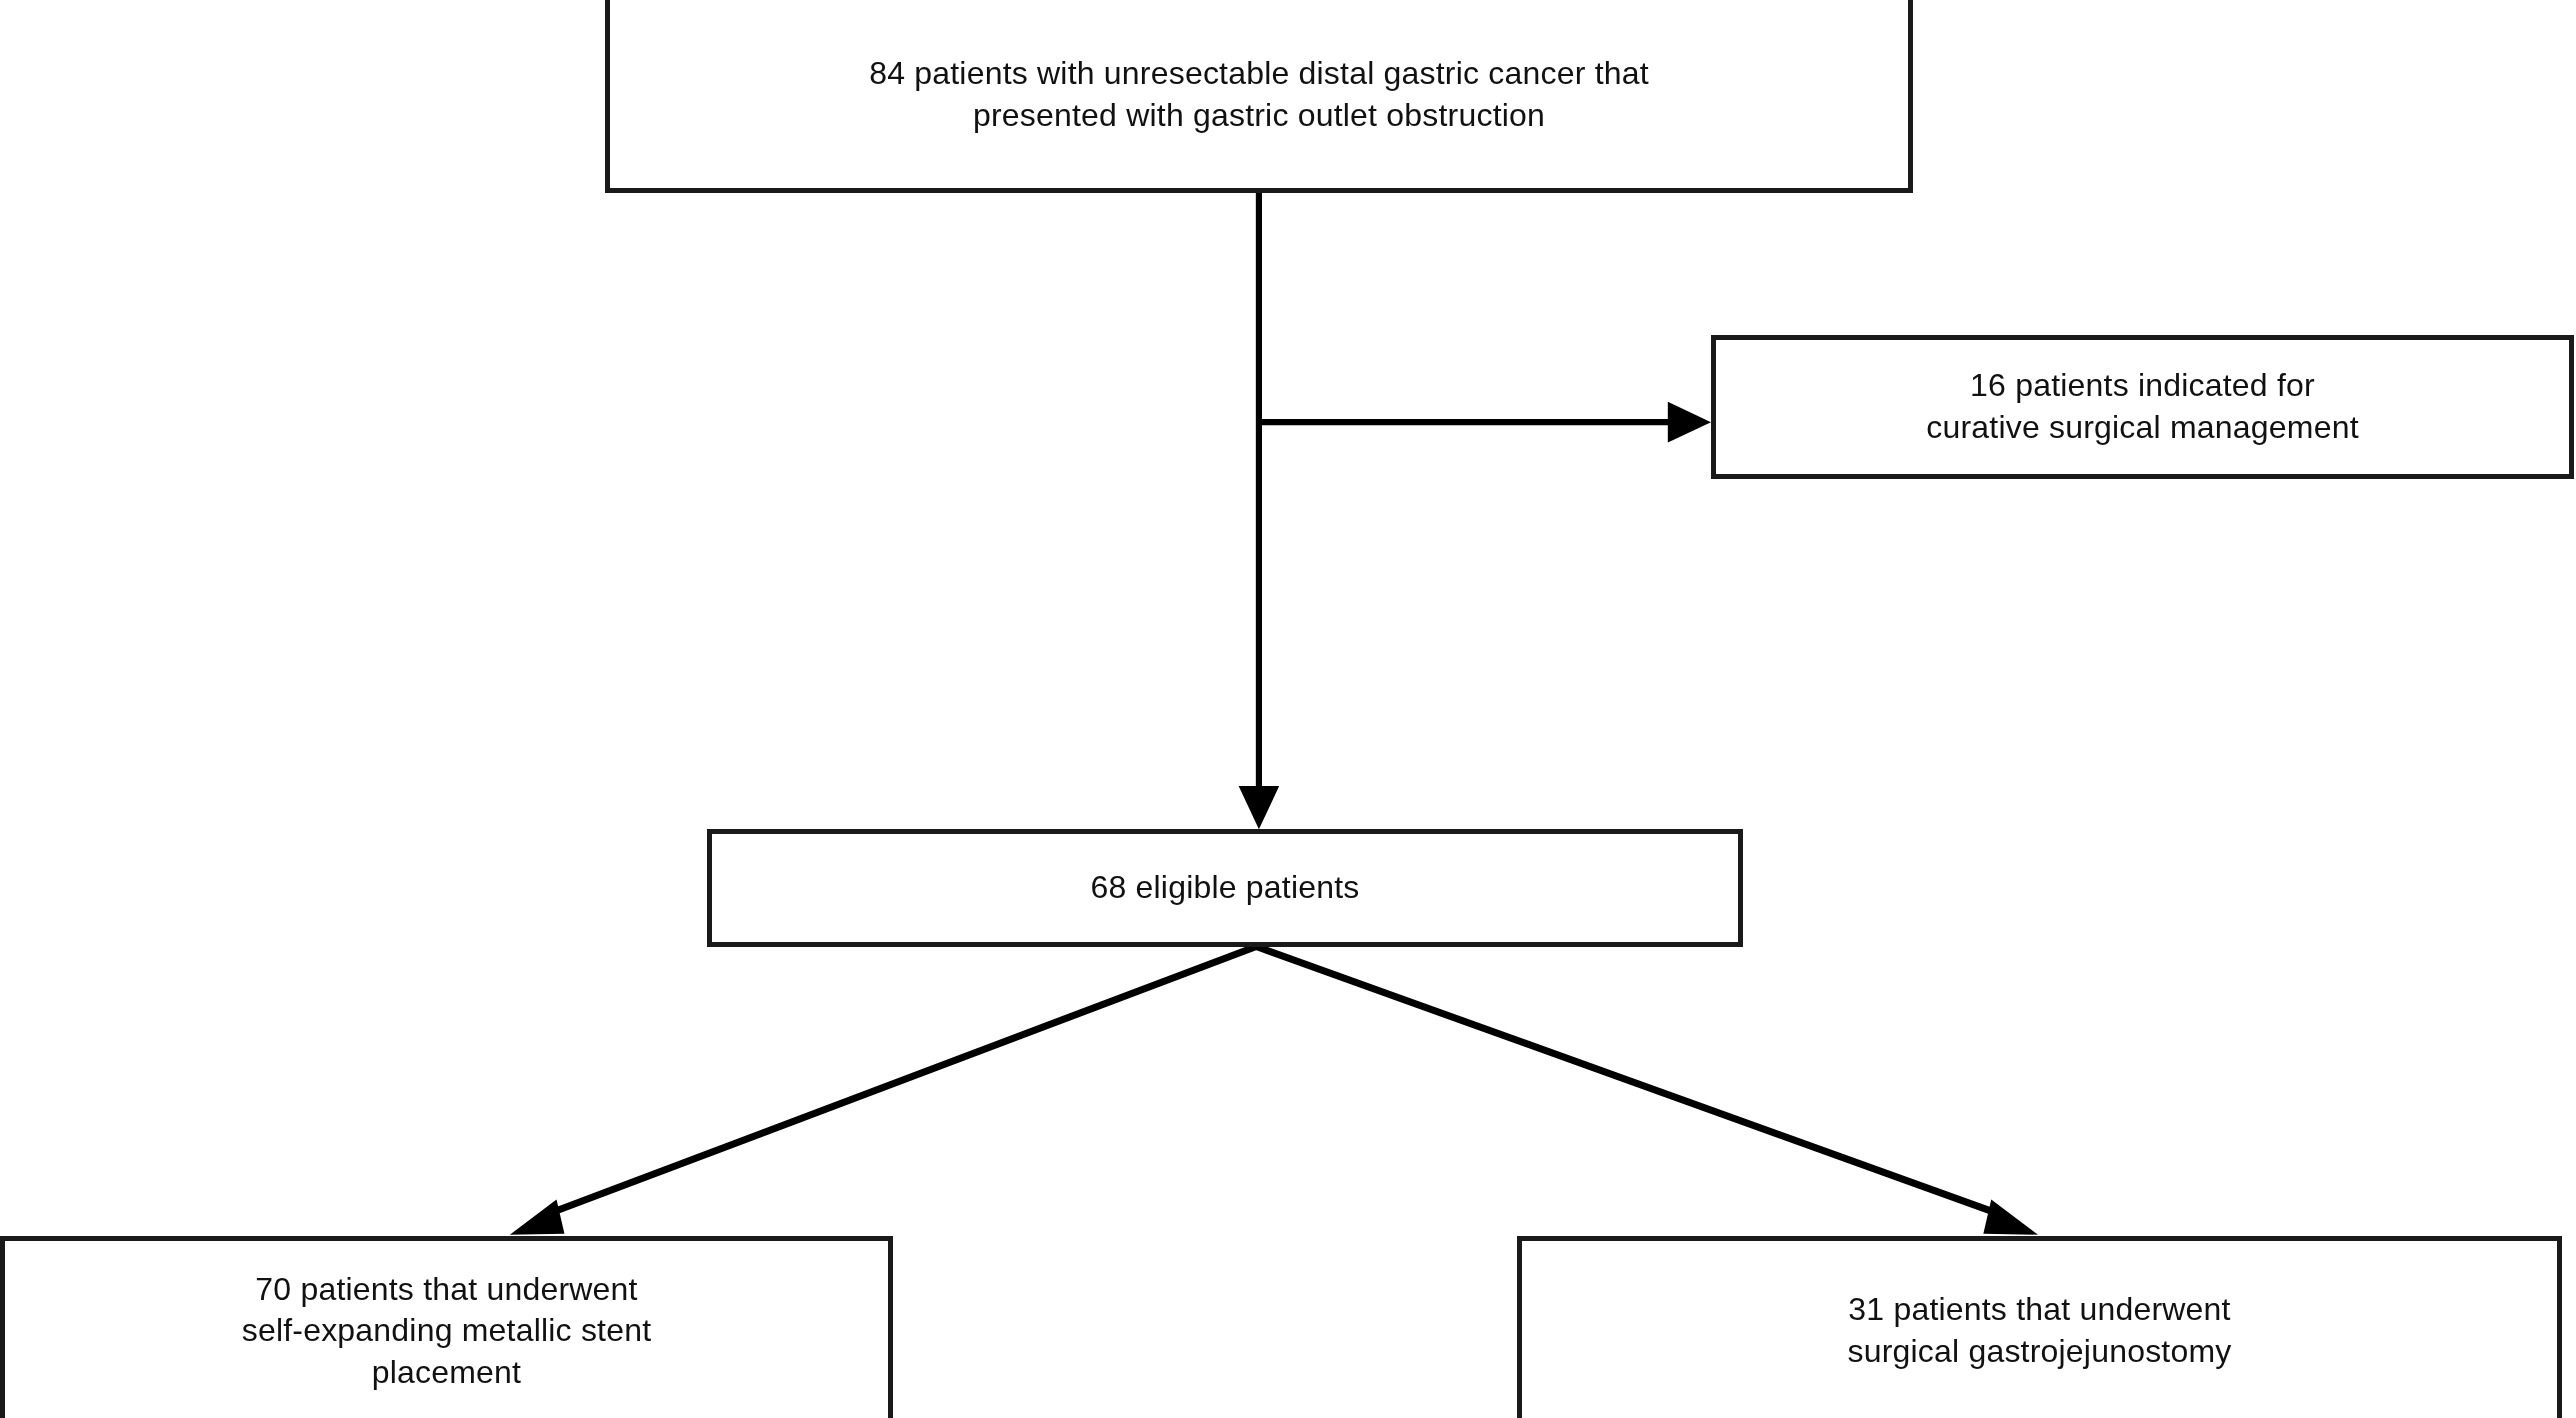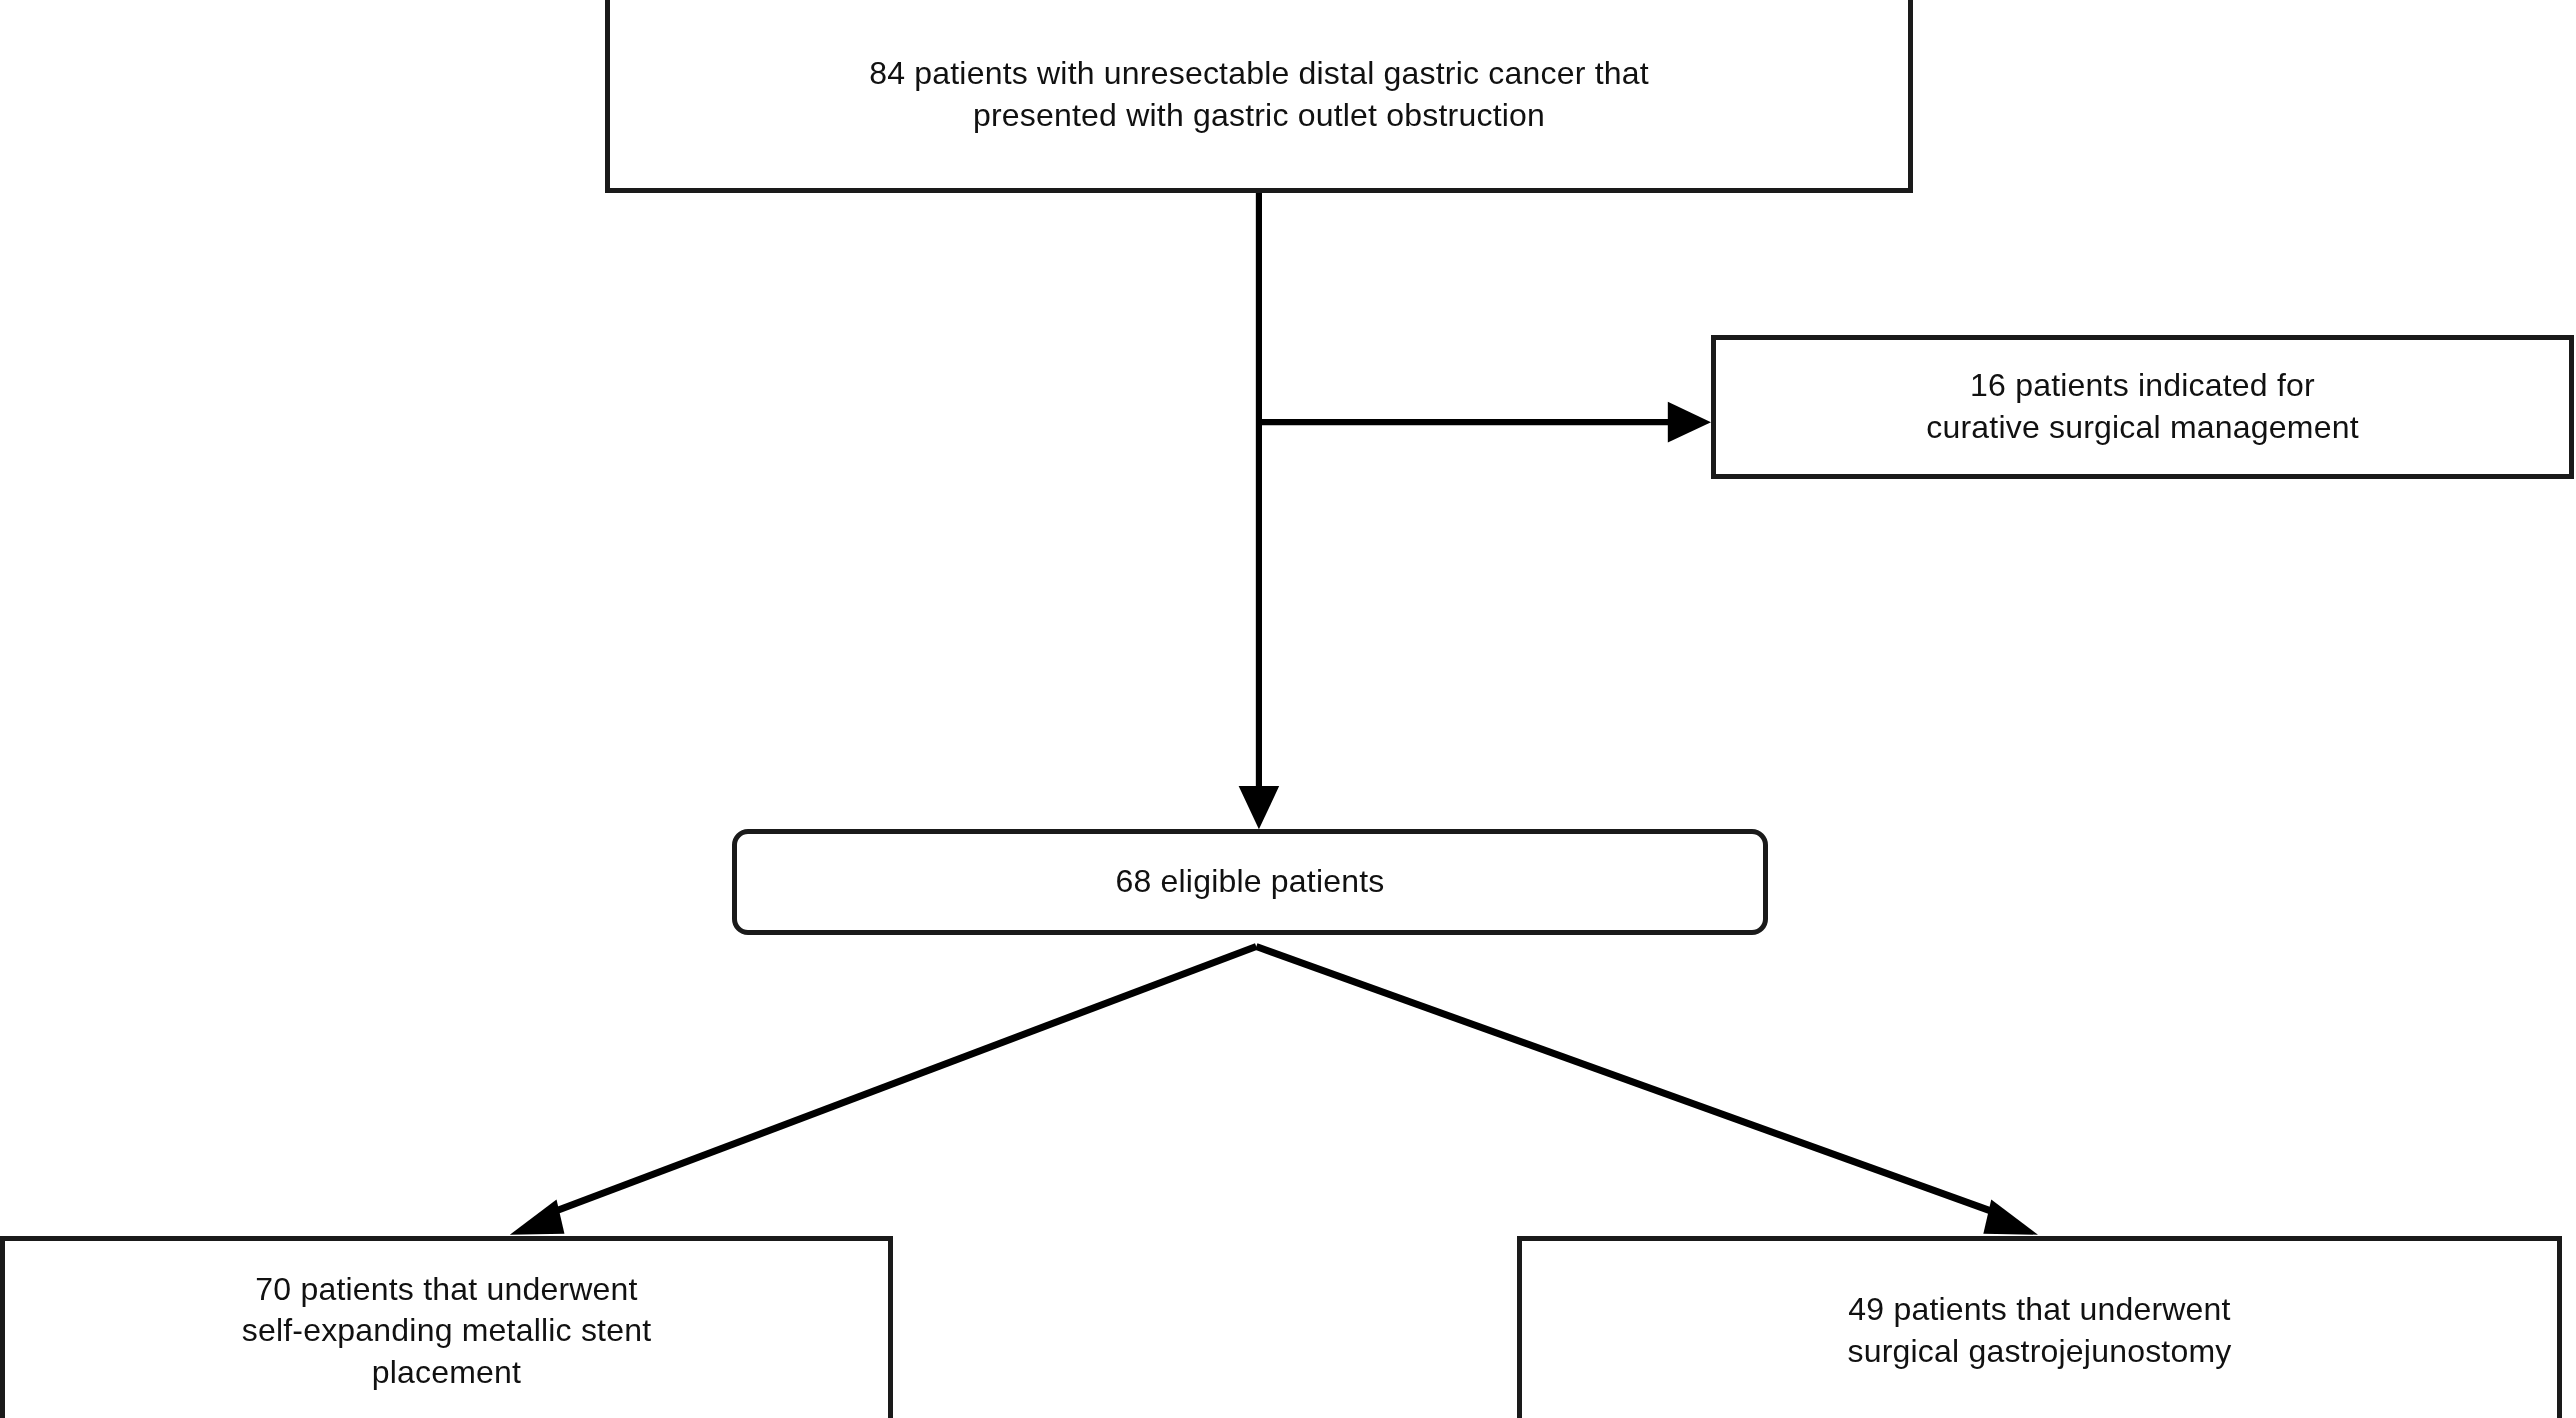--- a/index.html
+++ b/index.html
@@ -43,21 +43,21 @@
     color: #111111;
     font-weight: 400;
     letter-spacing: 0.2px;
     white-space: pre-line;
     padding: 0 16px;
   }
   
   #node-source   { left: 605px;  top: -8.8px;   width: 1308px; height: 202px; }
   #node-source .node-text { margin-top: 5.3px; }
   #node-excluded { left: 1711px; top: 335px;   width: 863px;  height: 144px; }
-  #node-eligible { left: 732px;  top: 829px;   width: 1036px; height: 106px; border-radius: 16px; }
+  #node-eligible { left: 707px;  top: 829px;   width: 1036px; height: 118px; }
   #node-stent    { left: 0px;    top: 1236px;  width: 893px; height: 190px; }
   #node-gj       { left: 1517px; top: 1236px;  width: 1045px; height: 190px; }
 </style>
 </head>
 <body>
 
 <div id="flow-root">
 
   <svg id="flow-svg" viewBox="0 0 2922 1609" xmlns="http://www.w3.org/2000/svg">
     <defs>
@@ -101,18 +101,18 @@
     <div class="node-text">68 eligible patients</div>
   </div>
 
   <div class="node-box" id="node-stent">
     <div class="node-text">70 patients that underwent
 self-expanding metallic stent
 placement</div>
   </div>
 
   <div class="node-box" id="node-gj">
-    <div class="node-text">49 patients that underwent
+    <div class="node-text">31 patients that underwent
 surgical gastrojejunostomy</div>
   </div>
 
 </div>
 
 
 </body></html>

